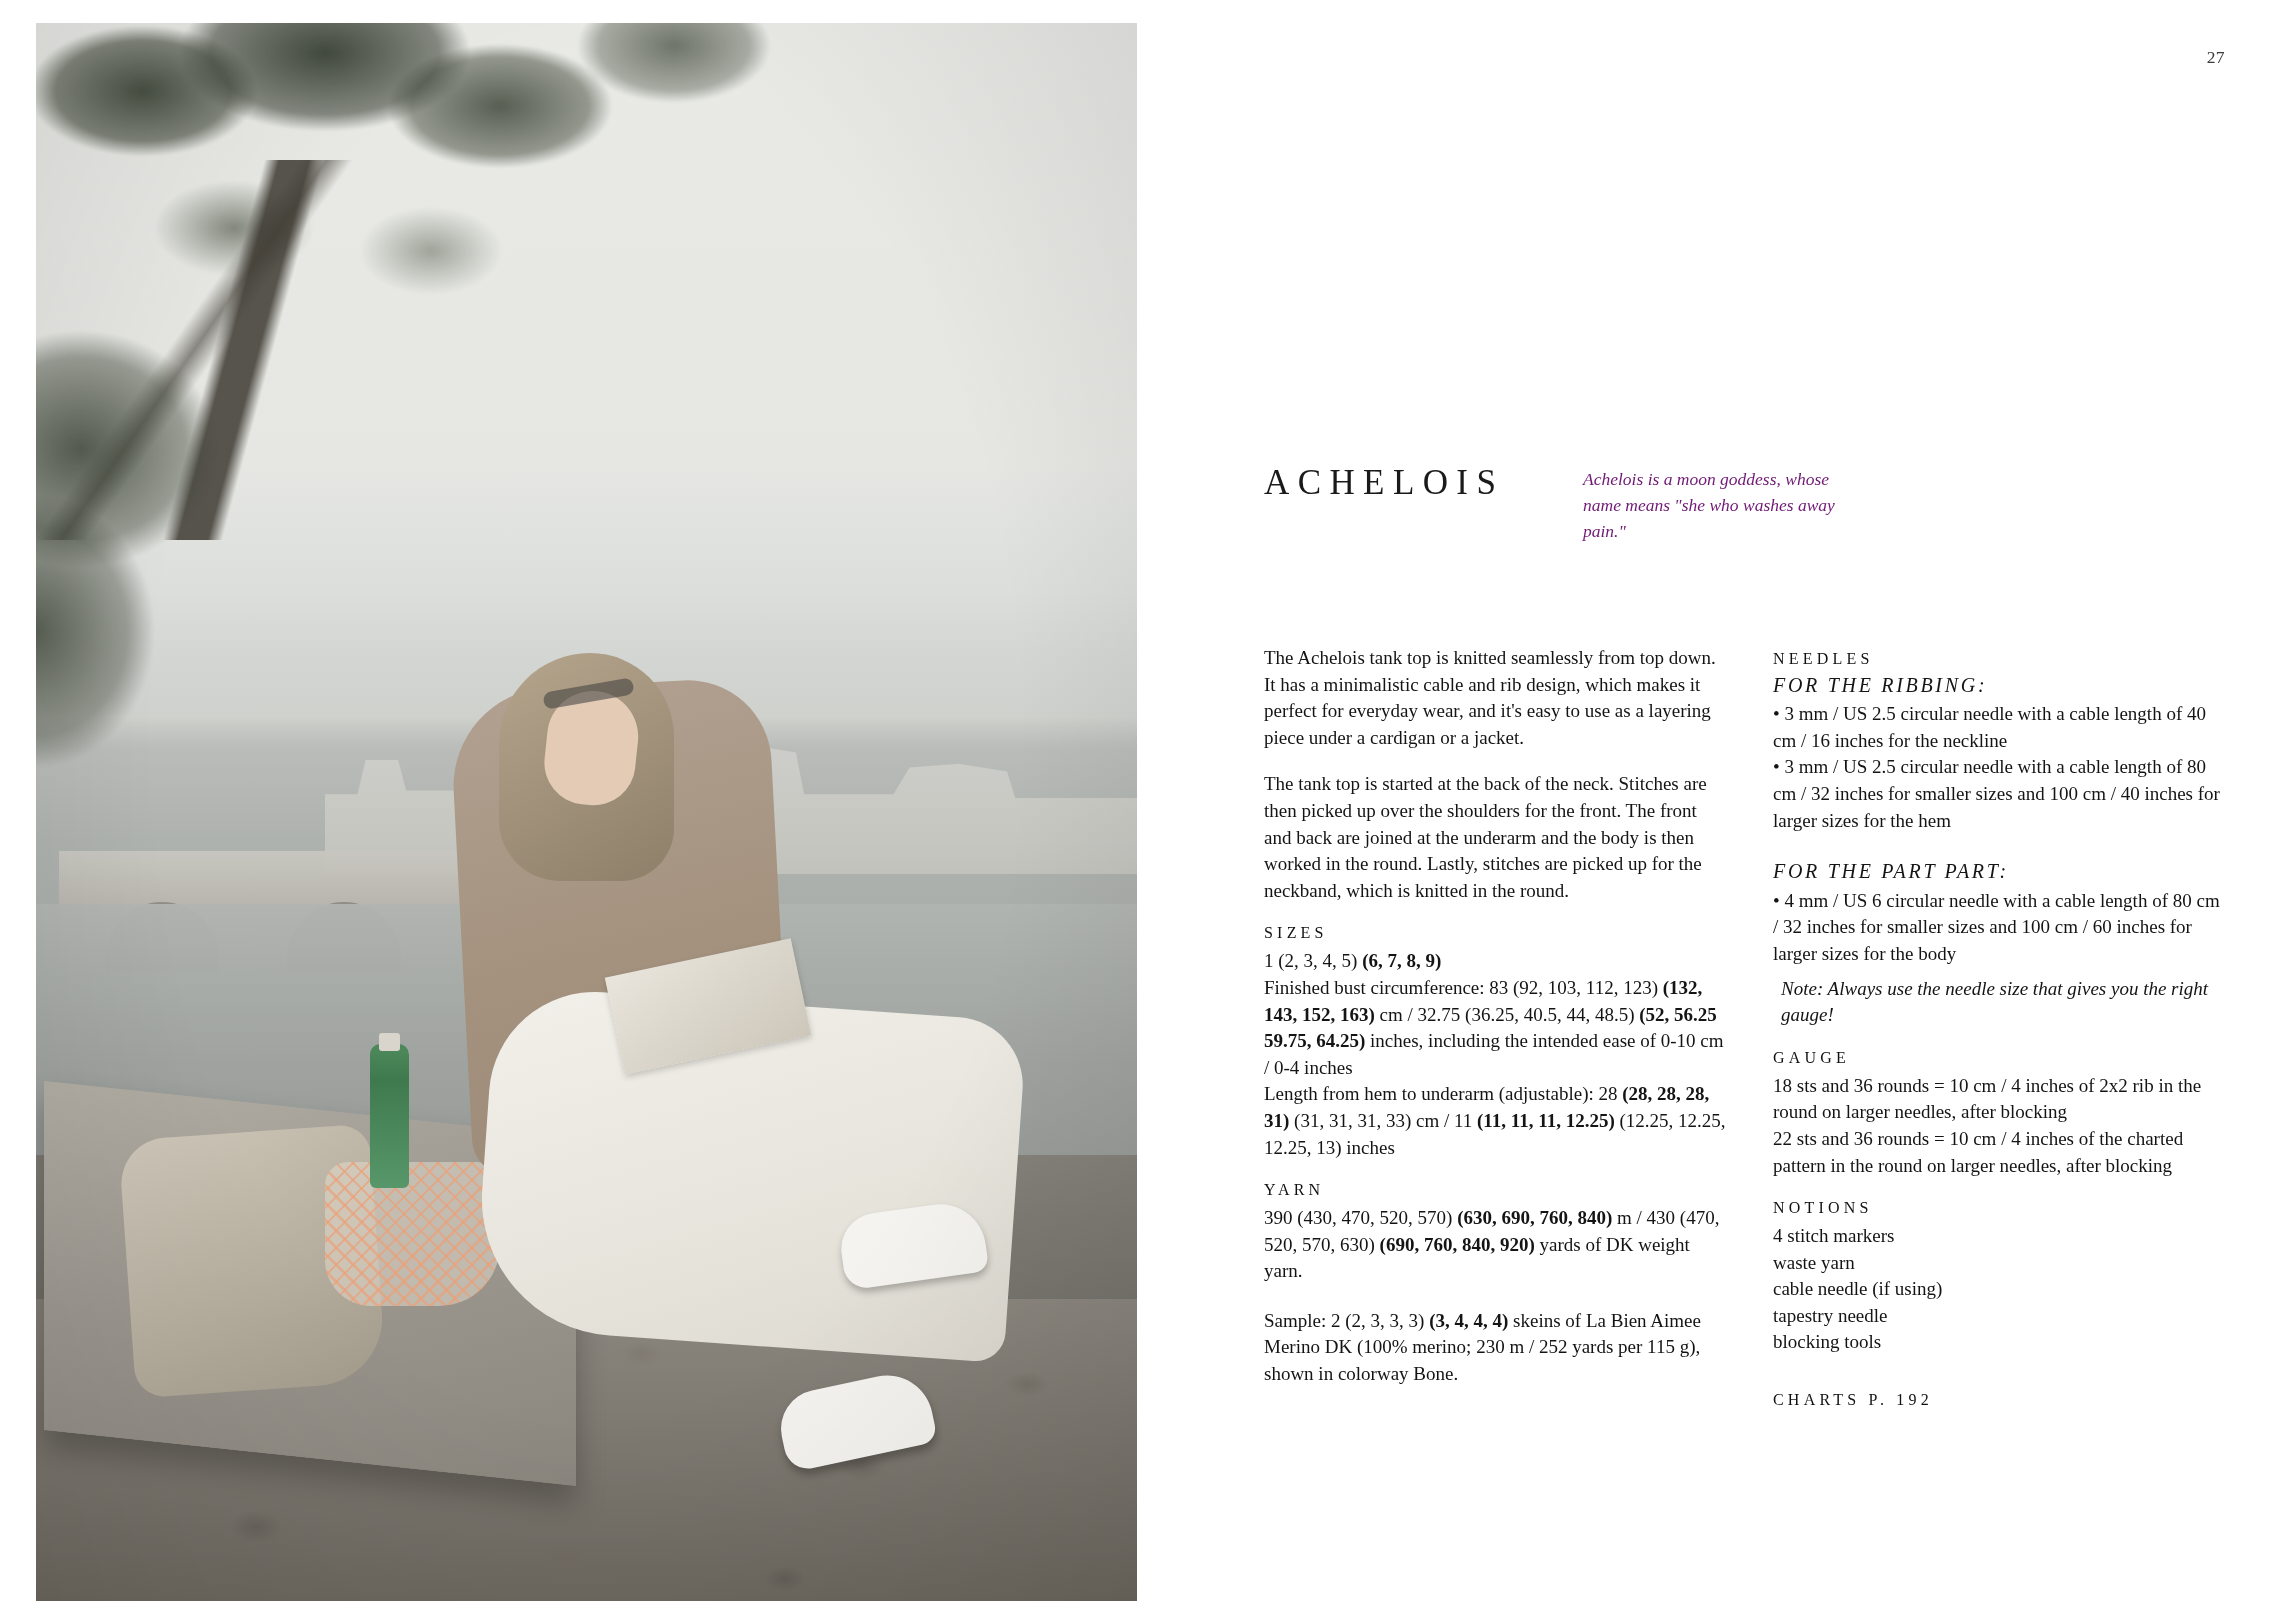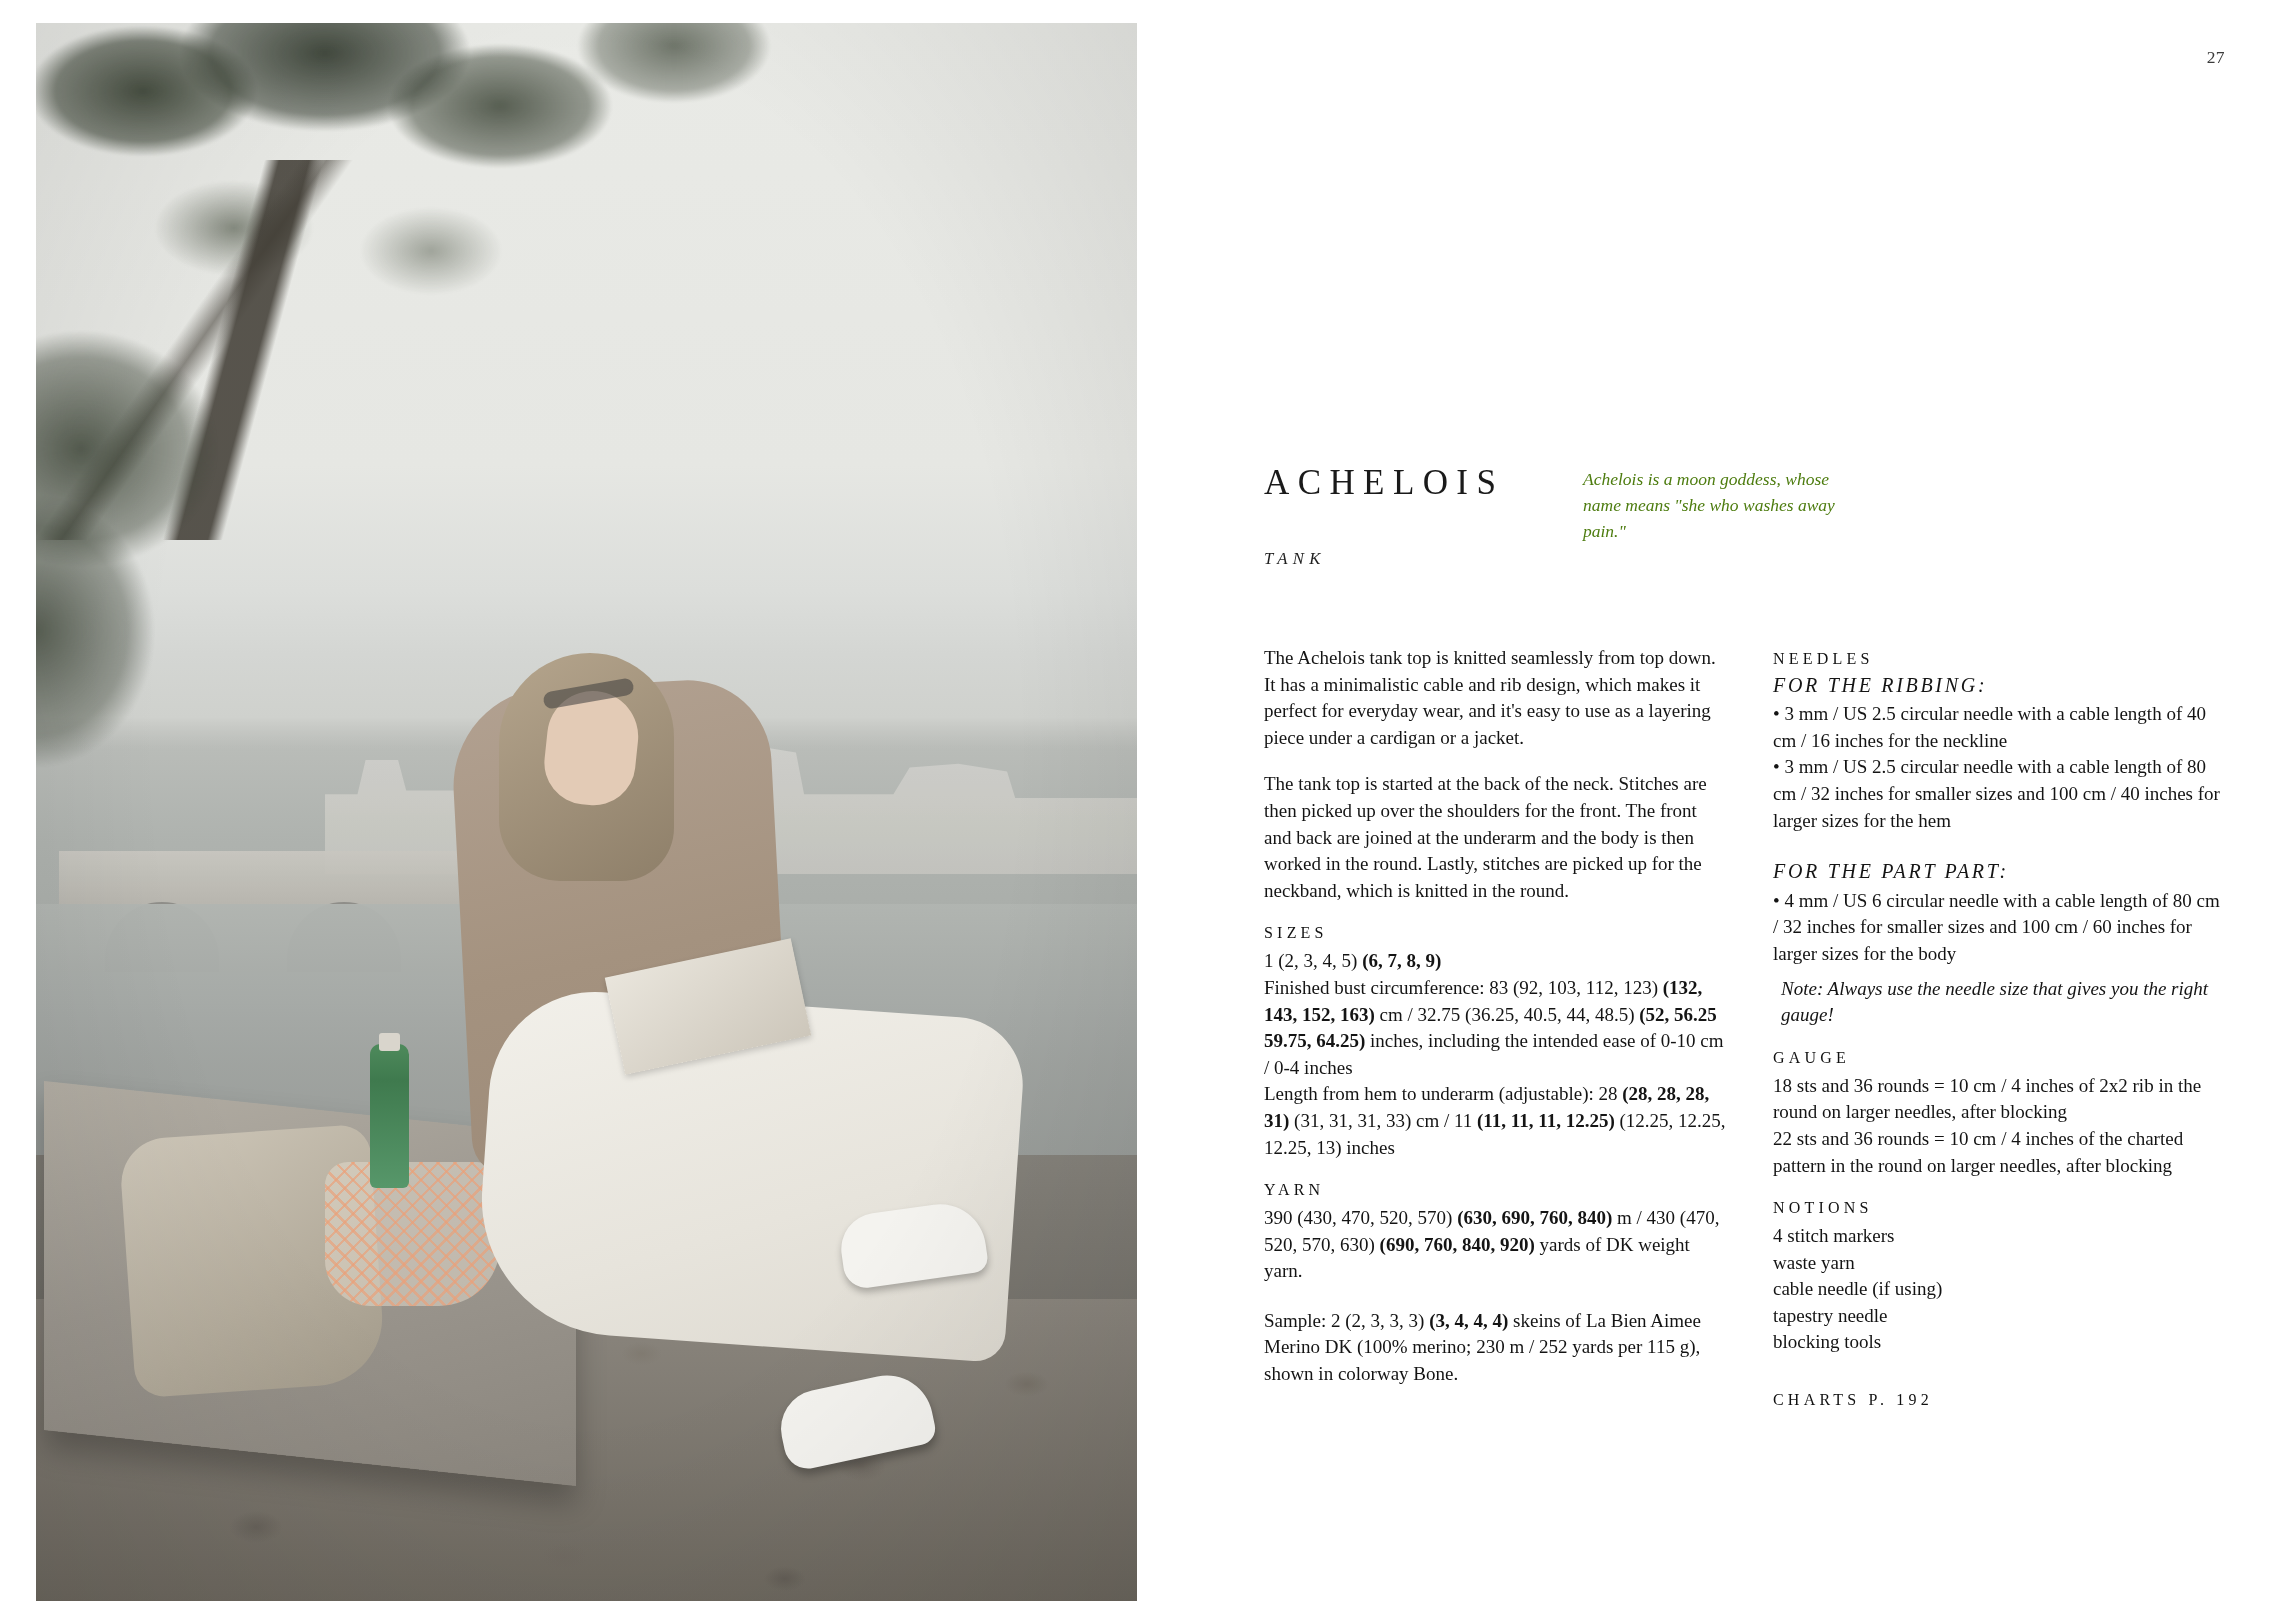--- a/index.html
+++ b/index.html
@@ -319,21 +319,21 @@
   }
   .title-note {
     position: absolute;
     left: 319px;
     top: 3px;
     width: 258px;
     font-family: "Liberation Serif", serif;
     font-style: italic;
     font-size: 17.5px;
     line-height: 26px;
-    color: #4d7c0f;
+    color: #701a75;
   }
 
   .columns {
     position: absolute;
     left: 0;
     top: 645px;
     width: 987px;
     display: flex;
     gap: 46px;
   }
@@ -420,21 +420,20 @@
     <div class="shoe-a"></div>
     <div class="shoe-b"></div>
     <div class="photo-vignette"></div>
   </div>
 </div>
 
 <div class="content">
 
   <div class="title-block">
     <h1 class="pattern-title">ACHELOIS</h1>
-    <div class="pattern-subtitle">TANK</div>
     <div class="title-note">Achelois is a moon goddess, whose name means "she who washes away pain."</div>
   </div>
 
   <div class="columns">
 
     <div class="col-left">
       <p class="body">The Achelois tank top is knitted seamlessly from top down. It has a minimalistic cable and rib design, which makes it perfect for everyday wear, and it's easy to use as a layering piece under a cardigan or a jacket.</p>
       <p class="body">The tank top is started at the back of the neck. Stitches are then picked up over the shoulders for the front. The front and back are joined at the underarm and the body is then worked in the round. Lastly, stitches are picked up for the neckband, which is knitted in the round.</p>
 
       <div class="sec-head">SIZES</div>

